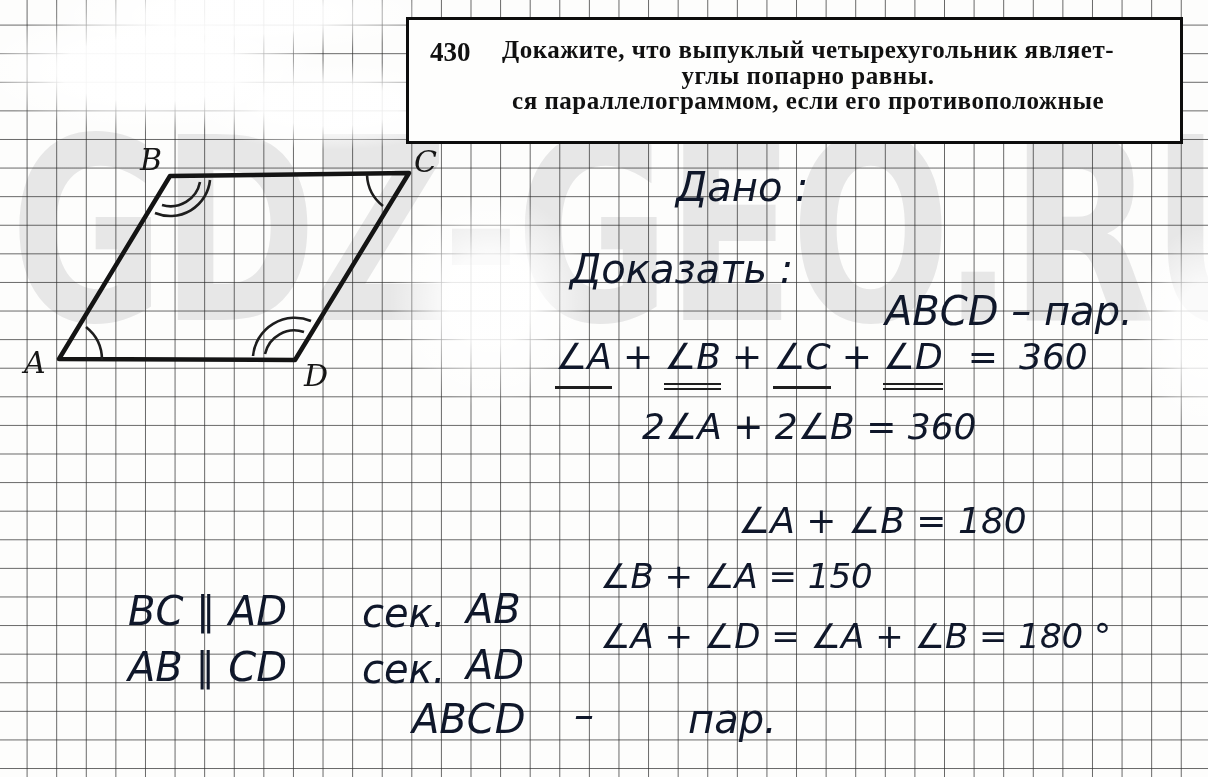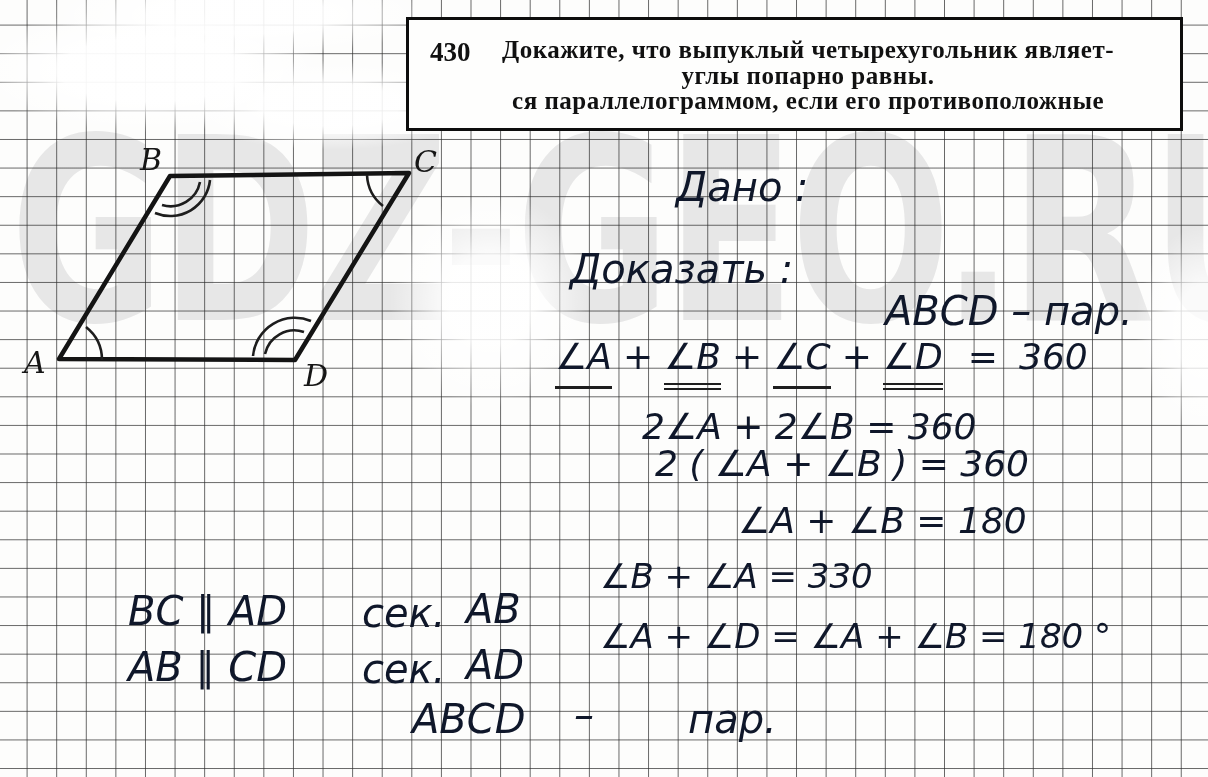--- a/index.html
+++ b/index.html
@@ -23,21 +23,21 @@
   
   .fade-overlay{position:absolute;inset:0;z-index:3;pointer-events:none;
     background:
       radial-gradient(ellipse 230px 80px at 150px 70px, rgba(255,255,255,.95) 40%, rgba(255,255,255,0) 78%),
       radial-gradient(ellipse 200px 60px at 330px 105px, rgba(255,255,255,.9) 35%, rgba(255,255,255,0) 75%),
       radial-gradient(ellipse 260px 55px at 240px 15px, rgba(255,255,255,.9) 35%, rgba(255,255,255,0) 75%),
       radial-gradient(ellipse 140px 150px at 490px 300px, rgba(255,255,255,.85) 30%, rgba(255,255,255,0) 72%),
       radial-gradient(ellipse 100px 150px at 1205px 330px, rgba(255,255,255,.8) 30%, rgba(255,255,255,0) 70%);}
 
   
-  .problem-box{position:absolute;left:406px;top:17px;width:777px;height:114px;z-index:4;
+  .problem-box{position:absolute;left:406px;top:17px;width:777px;height:127px;z-index:4;
     box-sizing:border-box;background:#fefefd;border:3px solid #0d0d0d;
     display:flex;align-items:flex-start;padding:17px 10px 0 21px;}
   .problem-number{font-family:"Liberation Serif","DejaVu Serif",serif;font-weight:bold;
     font-size:27px;color:#111;width:72px;flex:0 0 72px;}
   .problem-text{font-family:"Liberation Serif","DejaVu Serif",serif;font-weight:bold;
     font-size:25px;line-height:25.5px;color:#111;letter-spacing:.5px;text-align:center;}
   .problem-text span{display:block;}
 
   
   .figure-svg{position:absolute;left:20px;top:130px;z-index:4;}
@@ -95,28 +95,27 @@
     <span class="u2">∠B</span>
     <span>+</span>
     <span class="u1">∠C</span>
     <span>+</span>
     <span class="u2">∠D</span>
     <span style="margin-left:14px">=</span>
     <span style="margin-left:10px">360</span>
   </div>
 
   <div class="hand f36" style="left:642px;top:406px">2∠A + 2∠B  =  360</div>
-  <div class="hand f36" style="left:655px;top:443px">2 ( ∠A + ∠B )  = 360</div>
   <div class="hand f36" style="left:738px;top:500px">∠A + ∠B   =  180</div>
 
   <div>
     <span class="hand f35" style="left:128px;top:554px">BC ∥ AD</span>
     <span class="hand f35" style="left:362px;top:556px">сек.</span>
     <span class="hand f35" style="left:466px;top:552px">AB</span>
-    <span class="hand f34" style="left:600px;top:556px">∠B + ∠A = 330</span>
+    <span class="hand f34" style="left:600px;top:556px">∠B + ∠A = 150</span>
   </div>
 
   <div>
     <span class="hand f35" style="left:128px;top:610px">AB ∥ CD</span>
     <span class="hand f35" style="left:362px;top:612px">сек.</span>
     <span class="hand f35" style="left:466px;top:608px">AD</span>
     <span class="hand f34" style="left:600px;top:616px">∠A + ∠D = ∠A + ∠B = 180 °</span>
   </div>
 
   <div>

